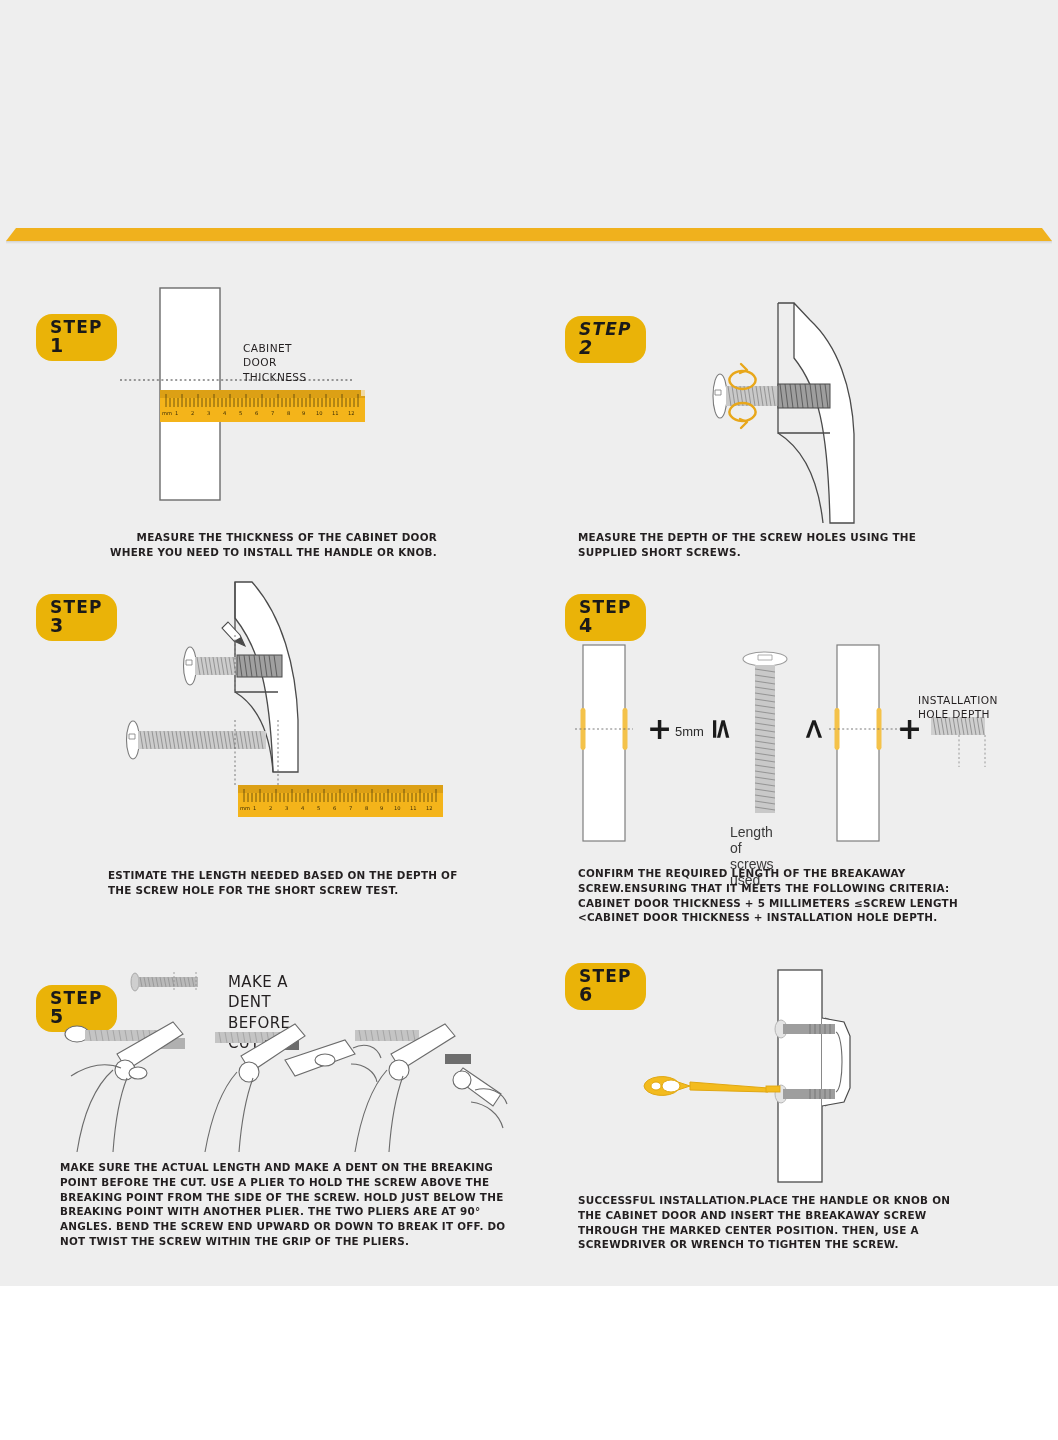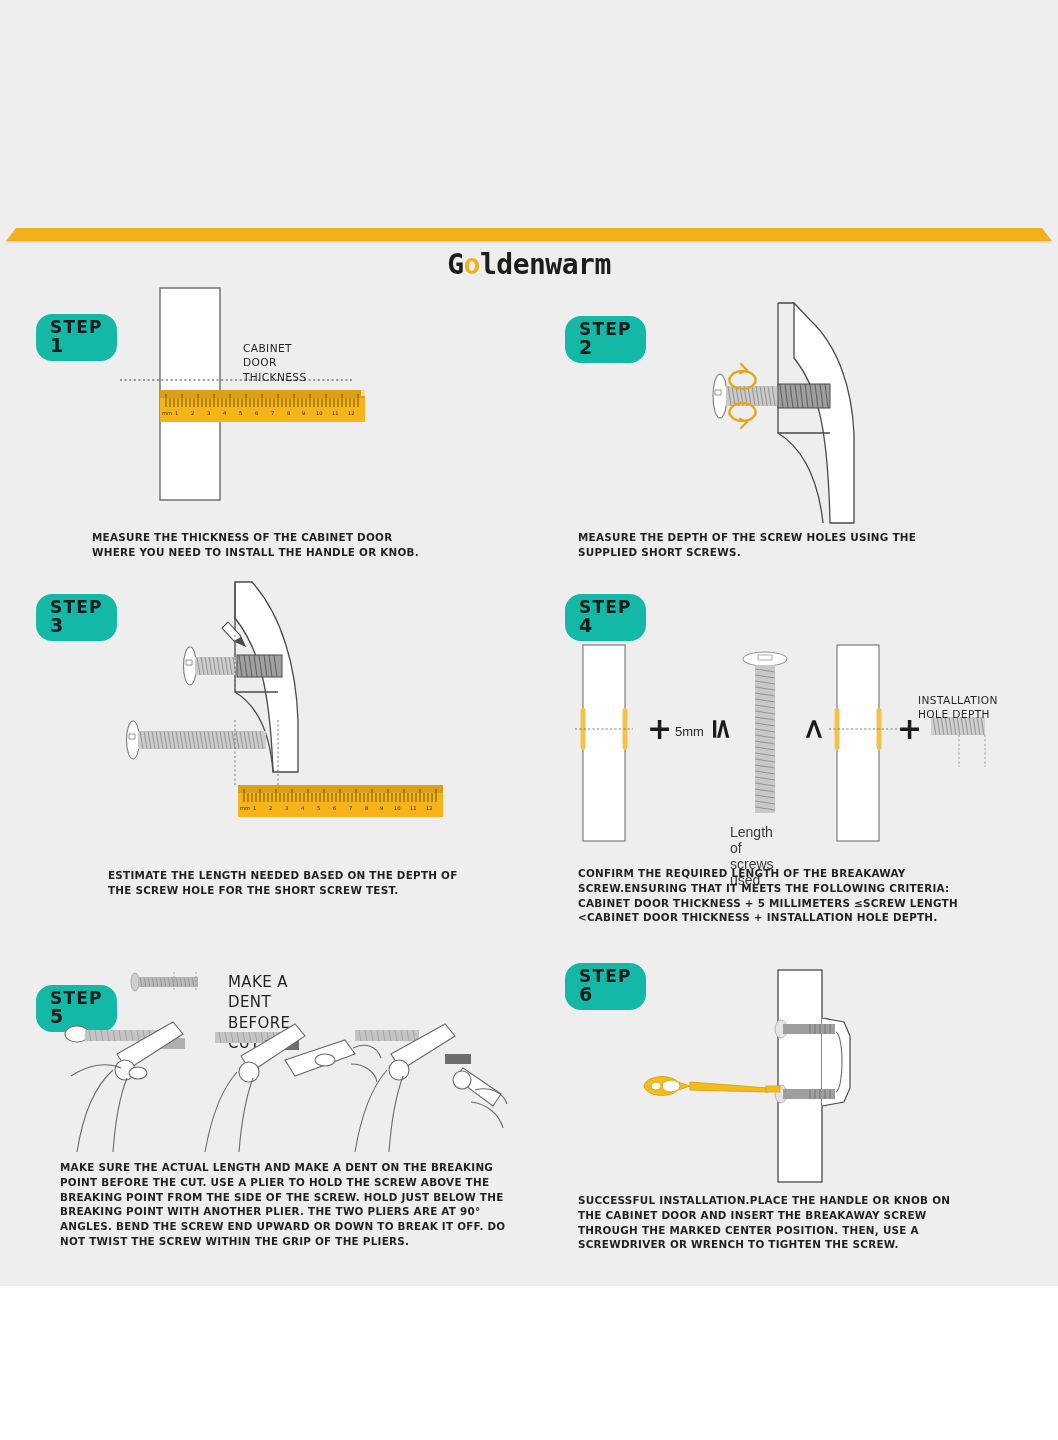--- a/index.html
+++ b/index.html
@@ -14,21 +14,21 @@
           background:linear-gradient(to bottom,rgba(0,0,0,.12),rgba(0,0,0,0));}
 
   
   .brand{position:absolute;left:0;top:248px;width:1058px;text-align:center;
          font-family:"DejaVu Sans Mono",monospace;font-size:28px;font-weight:bold;
          letter-spacing:-0.5px;color:#1d1d1b;}
   .brand .o{color:#f0b11d;}
 
   
   .step{position:absolute;}
-  .badge{position:absolute;display:inline-block;background:#14b8a6;color:#1a1a1a;
+  .badge{position:absolute;display:inline-block;background:#eab308;color:#1a1a1a;
          border-radius:16px;padding:5px 14px 6px 14px;font-size:17px;font-weight:bold;
          letter-spacing:1.2px;font-family:"DejaVu Sans",sans-serif;line-height:1;}
   .badge .num{font-size:19px;}
 
   .caption{position:absolute;font-family:"DejaVu Sans",sans-serif;font-size:10.4px;
            font-weight:bold;color:#231f20;line-height:1.42;letter-spacing:.25px;}
 
   .lbl{position:absolute;font-family:"DejaVu Sans",sans-serif;font-weight:normal;
        color:#231f20;letter-spacing:.4px;line-height:1.35;}
 
@@ -40,21 +40,20 @@
 </style>
 </head>
 <body>
 
 <div class="page">
   <div class="panel"></div>
 
   <div class="banner"></div>
   <div class="banner-shadow"></div>
 
-  <div class="brand"><span>G</span><span class="o">o</span><span>ldenwarm</span></div>
 
   <div class="step" style="left:0;top:0;">
     <div class="badge" style="left:36px;top:314px;">
       <span>STEP</span>
       <span class="num">1</span>
     </div>
 
     <div class="art" style="left:120px;top:288px;">
       <svg width="330" height="230" viewBox="0 0 330 230">
 
@@ -135,25 +134,25 @@
           </g>
         </g>
       </svg>
     </div>
 
     <div class="lbl" style="left:243px;top:341px;font-size:10.6px;">
       <div>CABINET DOOR</div>
       <div>THICKNESS</div>
     </div>
 
-    <div class="caption" style="left:92px;top:530px;width:345px;">MEASURE THE THICKNESS OF THE CABINET DOOR WHERE YOU NEED TO INSTALL THE HANDLE OR KNOB.</div>
+    <div class="caption" style="left:92px;top:530px;width:345px;text-align:right;">MEASURE THE THICKNESS OF THE CABINET DOOR WHERE YOU NEED TO INSTALL THE HANDLE OR KNOB.</div>
   </div>
 
   <div class="step">
-    <div class="badge" style="left:565px;top:316px;">
+    <div class="badge" style="left:565px;top:316px;font-style:italic;">
       <span>STEP</span>
       <span class="num">2</span>
     </div>
 
     <div class="art" style="left:668px;top:298px;">
       <svg width="270" height="230" viewBox="0 0 270 230">
 
         <path d="M110 5 L126 5 L126 60 L126 60 C150 90 160 130 162 225 L186 225 L186 136
                  C184 90 170 48 142 22 L126 5 Z" fill="#ffffff" stroke="#4a4a4a" stroke-width="1.3"></path>
         <path d="M110 5 L110 135 L162 135" fill="none" stroke="#4a4a4a" stroke-width="1.3"></path>

